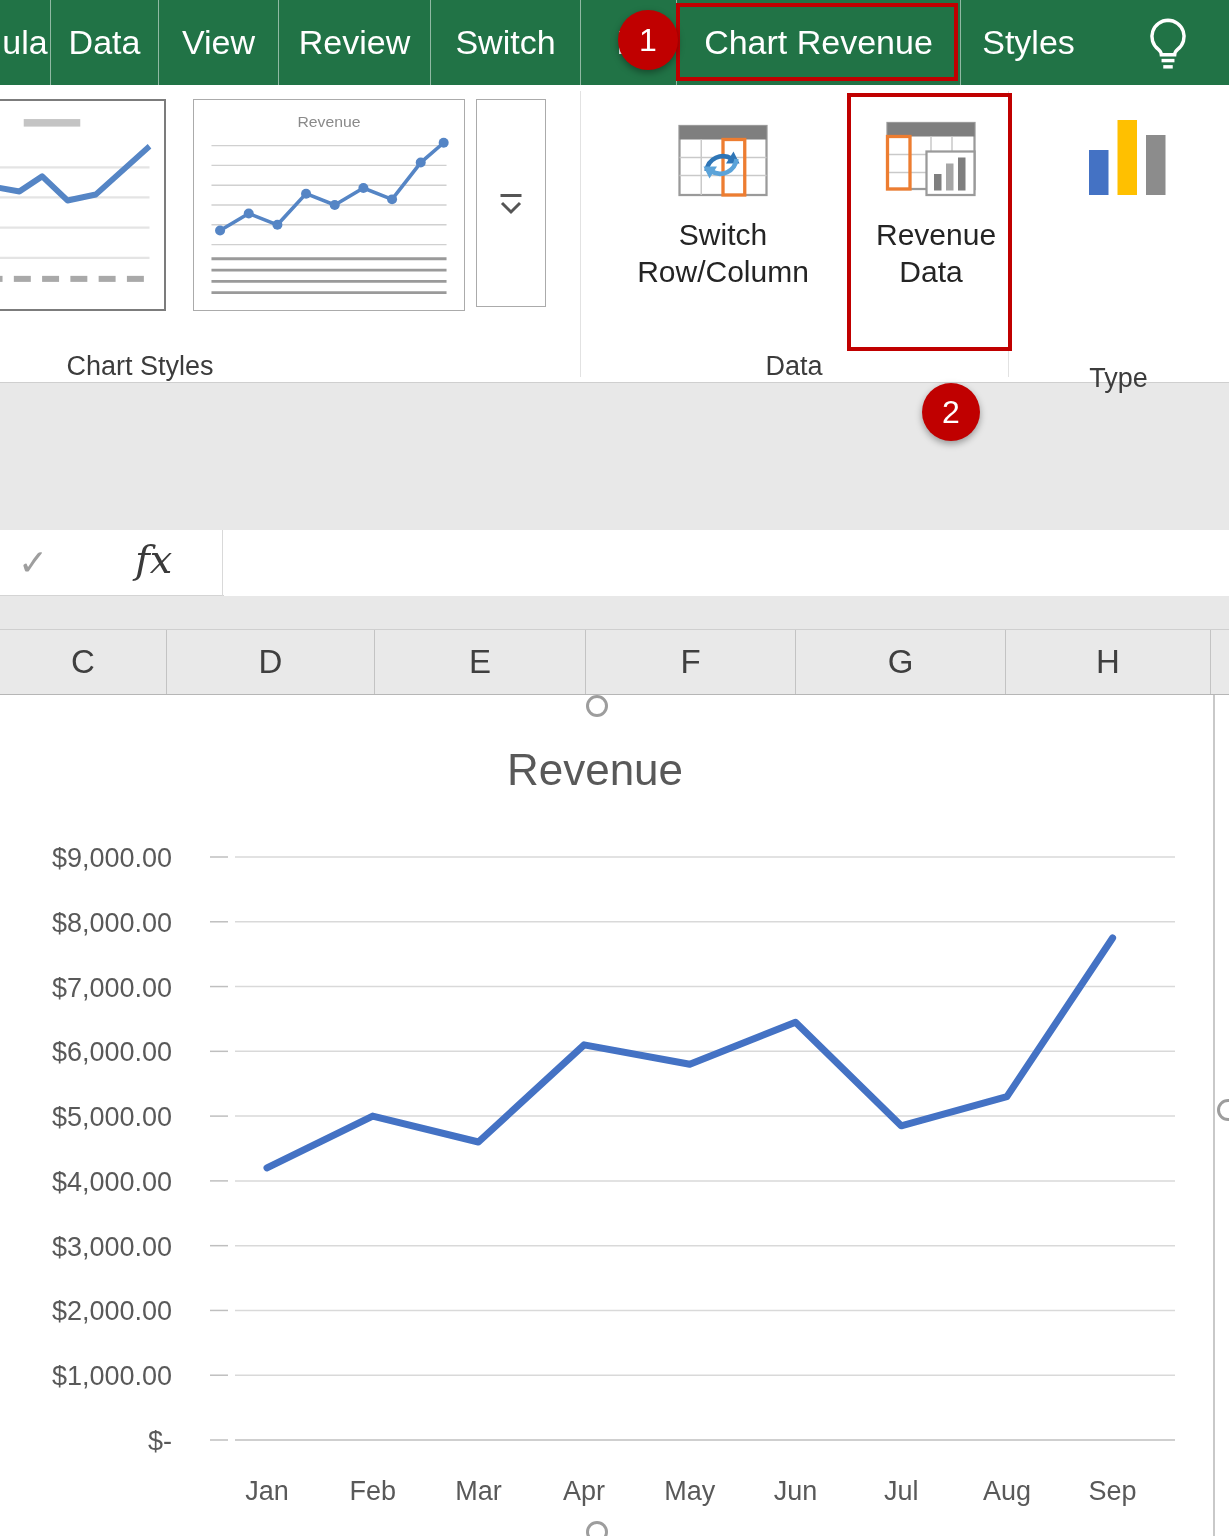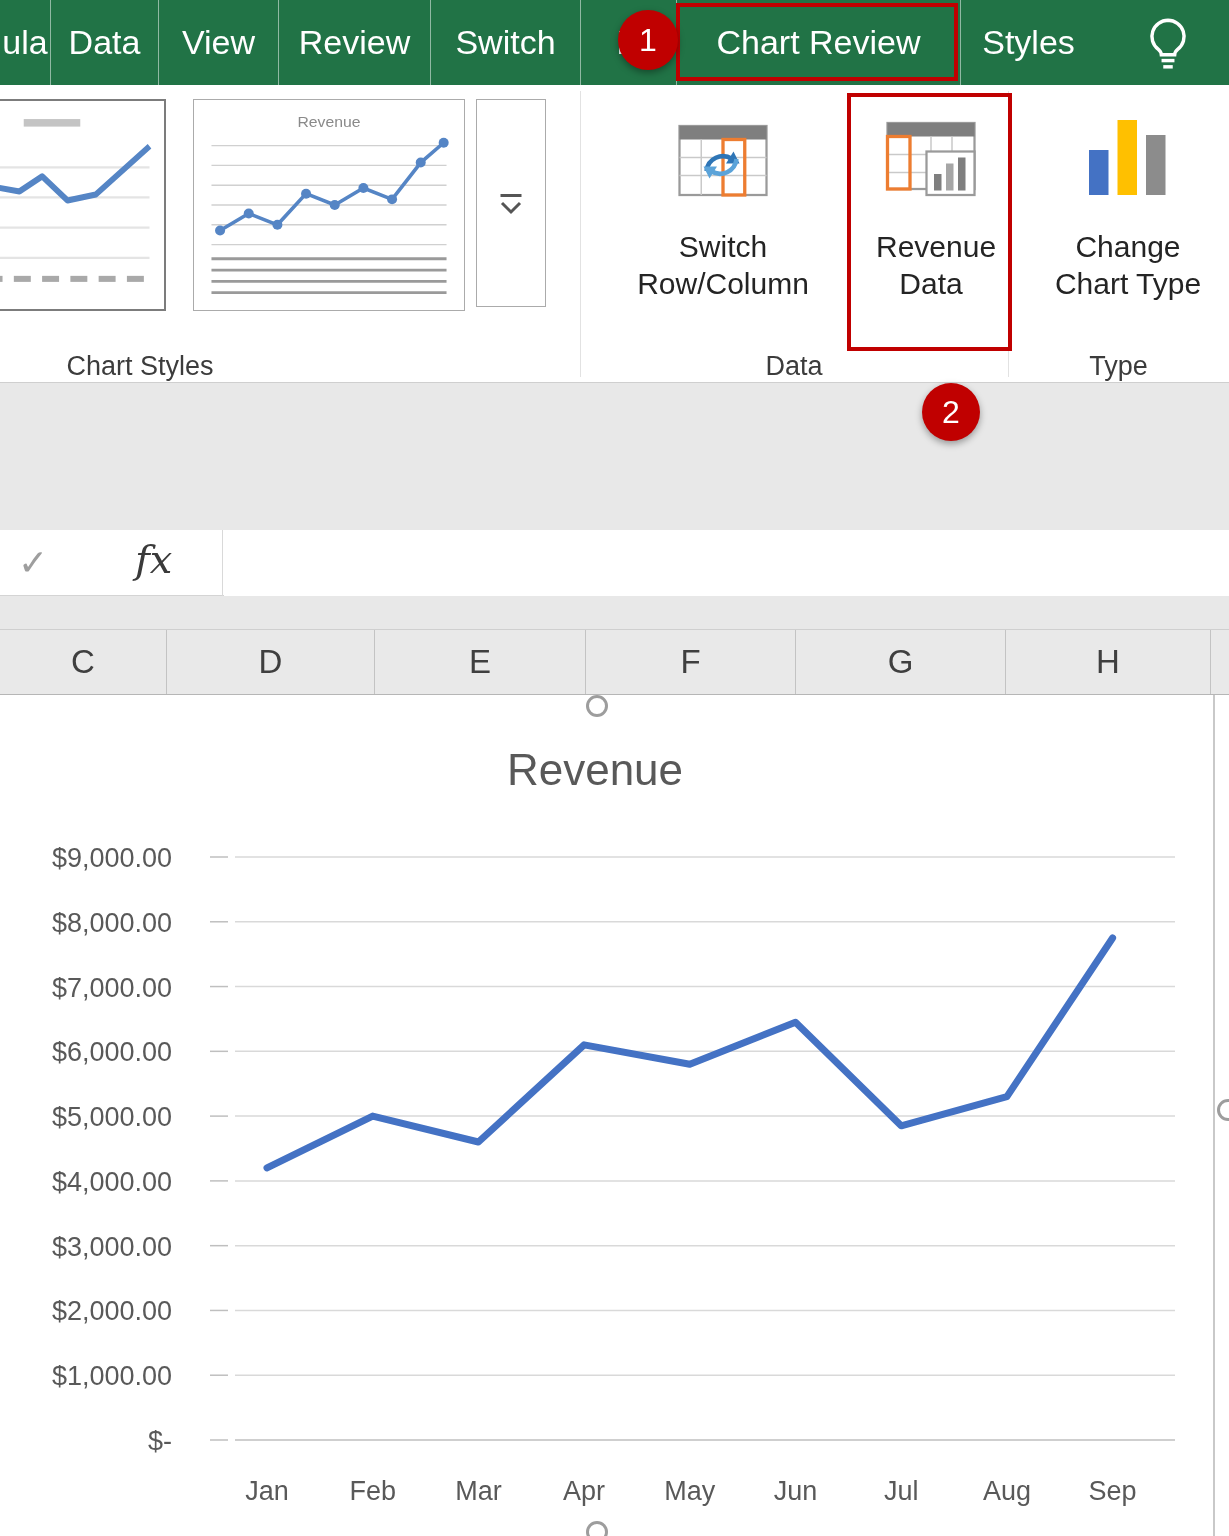--- a/index.html
+++ b/index.html
@@ -27,21 +27,21 @@
   .ribbon{position:absolute;left:0;top:85px;width:1229px;height:298px;background:#fff;
     border-bottom:1px solid #cfcfcf;z-index:4;}
   .thumb{position:absolute;background:#fff;}
   .thumb1{left:-62px;top:14px;width:228px;height:212px;border:2px solid #7c7c7c;padding:6px;}
   .thumb2{left:193px;top:14px;width:272px;height:212px;border:1px solid #ababab;padding:6px;}
   .more-btn{position:absolute;left:476px;top:14px;width:70px;height:208px;border:1px solid #ababab;
     background:#fff;display:flex;align-items:center;justify-content:center;}
   .vsep{position:absolute;top:6px;width:1px;height:286px;background:#e2e2e2;}
   .rbtn{position:absolute;top:8px;display:flex;flex-direction:column;align-items:center;padding-top:14px;}
   .rbtn .ic{width:96px;height:104px;flex:0 0 auto;}
-  .rbtn .lbl{margin-top:18px;font-size:30px;line-height:1.22;color:var(--ink);text-align:center;}
+  .rbtn .lbl{margin-top:6px;font-size:30px;line-height:1.22;color:var(--ink);text-align:center;}
   .group-label{position:absolute;top:266px;font-size:27px;color:#3c3c3c;text-align:center;}
 
   
   .ann-box{position:absolute;border:4px solid var(--red);z-index:50;pointer-events:none;}
   .callout{position:absolute;border-radius:50%;background:var(--red);color:#fff;z-index:60;
     display:flex;align-items:center;justify-content:center;font-size:32px;pointer-events:none;
     box-shadow:0 3px 7px rgba(0,0,0,.35);}
 
   
   .gray-band{position:absolute;left:0;top:383px;width:1229px;height:147px;background:var(--band);}
@@ -73,21 +73,21 @@
 </head>
 <body>
 
 <div class="tabbar">
   <div class="tab" style="width:50px">ula</div>
   <div class="tab" style="width:108px">Data</div>
   <div class="tab" style="width:120px">View</div>
   <div class="tab" style="width:152px">Review</div>
   <div class="tab" style="width:150px">Switch</div>
   <div class="tab" style="width:96px">H</div>
-  <div class="tab" style="width:284px">Chart Review</div>
+  <div class="tab" style="width:284px">Chart Revenue</div>
   <div class="tab" style="width:136px">Styles</div>
   <div class="bulb">
     <svg width="52" height="56" viewBox="0 0 24 26">
       <path d="M12 2a7.5 7.5 0 0 0-4.6 13.4c.9.7 1.4 1.6 1.5 2.6h6.2c.1-1 .6-1.9 1.5-2.6A7.5 7.5 0 0 0 12 2z" fill="none" stroke="#fff" stroke-width="1.6"></path>
       <line x1="9" y1="20.7" x2="15" y2="20.7" stroke="#fff" stroke-width="1.6"></line>
       <line x1="9.8" y1="23.6" x2="14.2" y2="23.6" stroke="#fff" stroke-width="1.6"></line>
     </svg>
   </div>
 </div>
 
@@ -197,26 +197,25 @@
   </div>
 
   <div class="vsep" style="left:1008px"></div>
 
   <div class="rbtn" style="left:1028px;width:200px;">
     <svg class="ic" viewBox="0 0 64 64">
       <rect x="6" y="26" width="13" height="30" fill="#4472c4"></rect>
       <rect x="25" y="6" width="13" height="50" fill="#ffc000"></rect>
       <rect x="44" y="16" width="13" height="40" fill="#8c8c8c"></rect>
     </svg>
-    <div class="lbl" style="max-width:185px">Change Chart Type</div>
   </div>
 
   <div class="group-label" style="left:-90px;width:460px;">Chart Styles</div>
   <div class="group-label" style="left:580px;width:428px;">Data</div>
-  <div class="group-label" style="left:1008px;width:221px;">Type</div>
+  <div class="group-label" style="left:1008px;width:221px;margin-top:12px;">Type</div>
 </div>
 
 <div class="ann-box" style="left:676px;top:3px;width:282px;height:78px;"></div>
 <div class="ann-box" style="left:847px;top:93px;width:165px;height:258px;"></div>
 <div class="callout" style="left:618px;top:10px;width:60px;height:60px;">1</div>
 <div class="callout" style="left:922px;top:383px;width:58px;height:58px;">2</div>
 
 <div class="gray-band"></div>
 
 <div class="formula-row">

